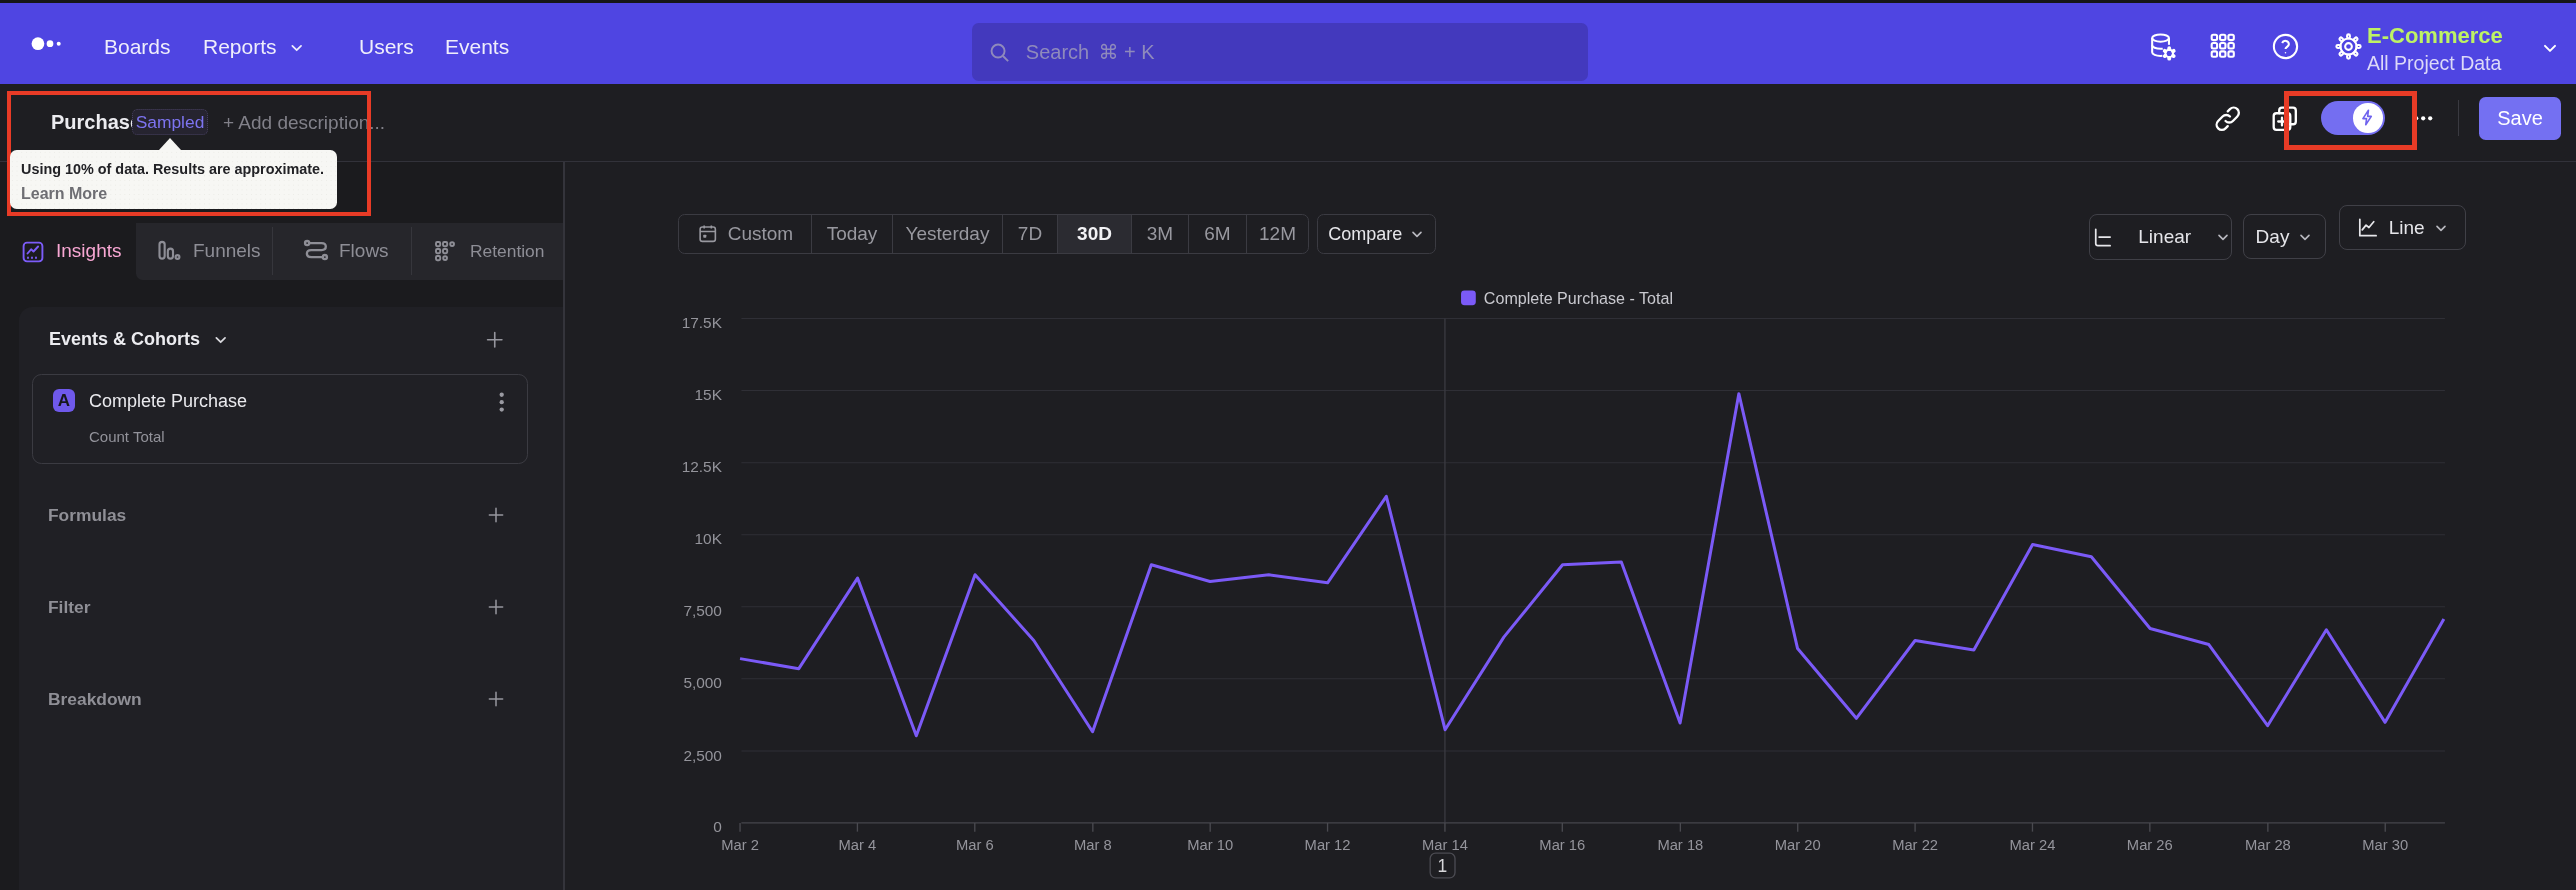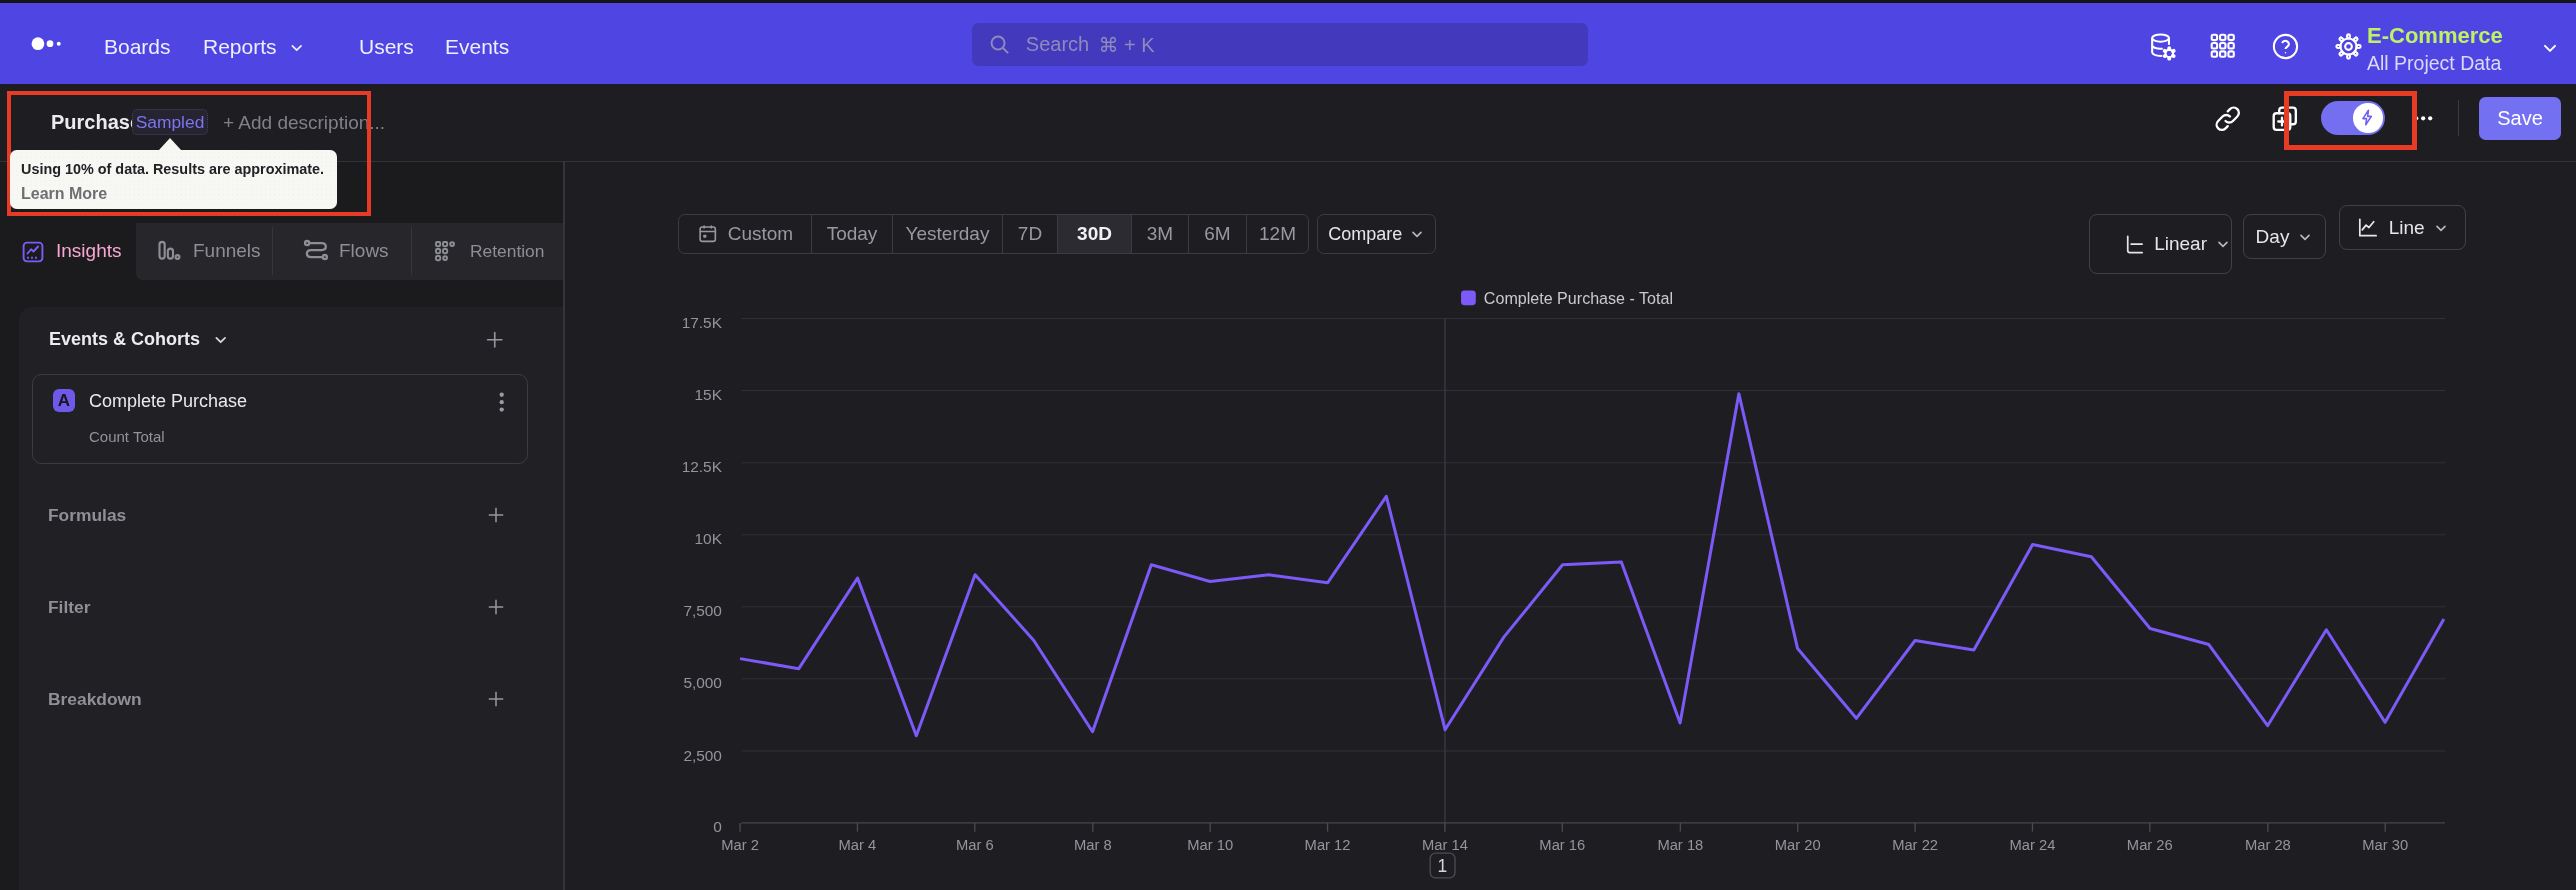--- a/index.html
+++ b/index.html
@@ -24,21 +24,21 @@
     </svg>
     <div class="abs row" style="left:104px;top:3.4px;height:81px;color:#efeefb;font-size:21px;font-weight:500">Boards</div>
     <div class="abs row" style="left:203px;top:3.4px;height:81px;color:#efeefb;font-size:21px;font-weight:500">Reports
       <svg style="margin-left:11.4px" width="17.4" height="17.4" viewBox="0 0 24 24" fill="none" stroke="#efeefb" stroke-width="2.4" stroke-linecap="round" stroke-linejoin="round">
           <path d="M6 9.5l6 6 6-6"></path>
         </svg>
     </div>
     <div class="abs row" style="left:359px;top:3.4px;height:81px;color:#efeefb;font-size:21px;font-weight:500">Users</div>
     <div class="abs row" style="left:445px;top:3.4px;height:81px;color:#efeefb;font-size:21px;font-weight:500">Events</div>
 
-    <div class="abs row" style="left:972px;top:20px;width:616px;height:43px;background:#4339bd;border-radius:6.7px;padding-left:16px">
+    <div class="abs row" style="left:972px;top:20px;width:616px;height:58px;background:#4339bd;border-radius:6.7px;padding-left:16px">
       <svg width="23" height="23" viewBox="0 0 24 24" fill="none" stroke="#8f8abc" stroke-width="2">
           <circle cx="10.5" cy="10.5" r="6.8"></circle>
           <line x1="15.6" y1="15.6" x2="21" y2="21"></line>
         </svg>
       <span style="margin-left:14.8px;color:#8f8abc;font-size:20px">Search</span>
       <span style="margin-left:9.4px;color:#8f8abc;font-size:20px">⌘ + K</span>
     </div>
 
     <svg class="abs" style="left:2147px;top:27.5px" width="31" height="31" viewBox="0 0 24 24" fill="none" stroke="#fff" stroke-width="1.6">
       <ellipse cx="10.5" cy="5.5" rx="6.5" ry="2.8"></ellipse>
@@ -203,21 +203,21 @@
     <div class="row" style="width:74px;height:38px;justify-content:center;border-left:1.3px solid #3b3b42;background:#2b2b31;color:#f2f2f5;font-weight:700">30D</div>
     <div class="row" style="width:57px;height:38px;justify-content:center;border-left:1.3px solid #3b3b42">3M</div>
     <div class="row" style="width:58px;height:38px;justify-content:center;border-left:1.3px solid #3b3b42">6M</div>
     <div class="row" style="width:62px;height:38px;justify-content:center;border-left:1.3px solid #3b3b42">12M</div>
   </div>
   <div class="abs row" style="left:1317px;top:214px;width:119px;height:40px;border:1.3px solid #3b3b42;border-radius:6.7px;justify-content:center;color:#e6e6ea;font-size:18px">Compare
     <svg style="margin-left:6.7px" width="16" height="16" viewBox="0 0 24 24" fill="none" stroke="#b9b9c0" stroke-width="2.4" stroke-linecap="round" stroke-linejoin="round">
         <path d="M6 9.5l6 6 6-6"></path>
       </svg>
   </div>
-  <div class="abs row" style="left:2089px;top:214px;width:143px;height:60px;border:1.3px solid #404047;border-radius:8px;justify-content:flex-end;color:#e6e6ea;font-size:19px">
+  <div class="abs row" style="left:2089px;top:214px;width:143px;height:46px;border:1.3px solid #404047;border-radius:8px;justify-content:space-between;color:#e6e6ea;font-size:19px">
     <svg style="margin-right:9.4px" width="23" height="23" viewBox="0 0 24 24" fill="none" stroke="#e6e6ea" stroke-width="1.8" stroke-linecap="round">
         <path d="M6 3.5v14.7a2.3 2.3 0 0 0 2.3 2.3H21"></path>
         <path d="M9.5 11.5H21"></path>
       </svg>Linear
     <svg style="margin-left:8px" width="16" height="16" viewBox="0 0 24 24" fill="none" stroke="#b9b9c0" stroke-width="2.4" stroke-linecap="round" stroke-linejoin="round">
         <path d="M6 9.5l6 6 6-6"></path>
       </svg>
   </div>
   <div class="abs row" style="left:2243px;top:214px;width:83px;height:45px;border:1.3px solid #404047;border-radius:8px;justify-content:center;color:#e6e6ea;font-size:19px">Day
     <svg style="margin-left:8px" width="16" height="16" viewBox="0 0 24 24" fill="none" stroke="#b9b9c0" stroke-width="2.4" stroke-linecap="round" stroke-linejoin="round">

